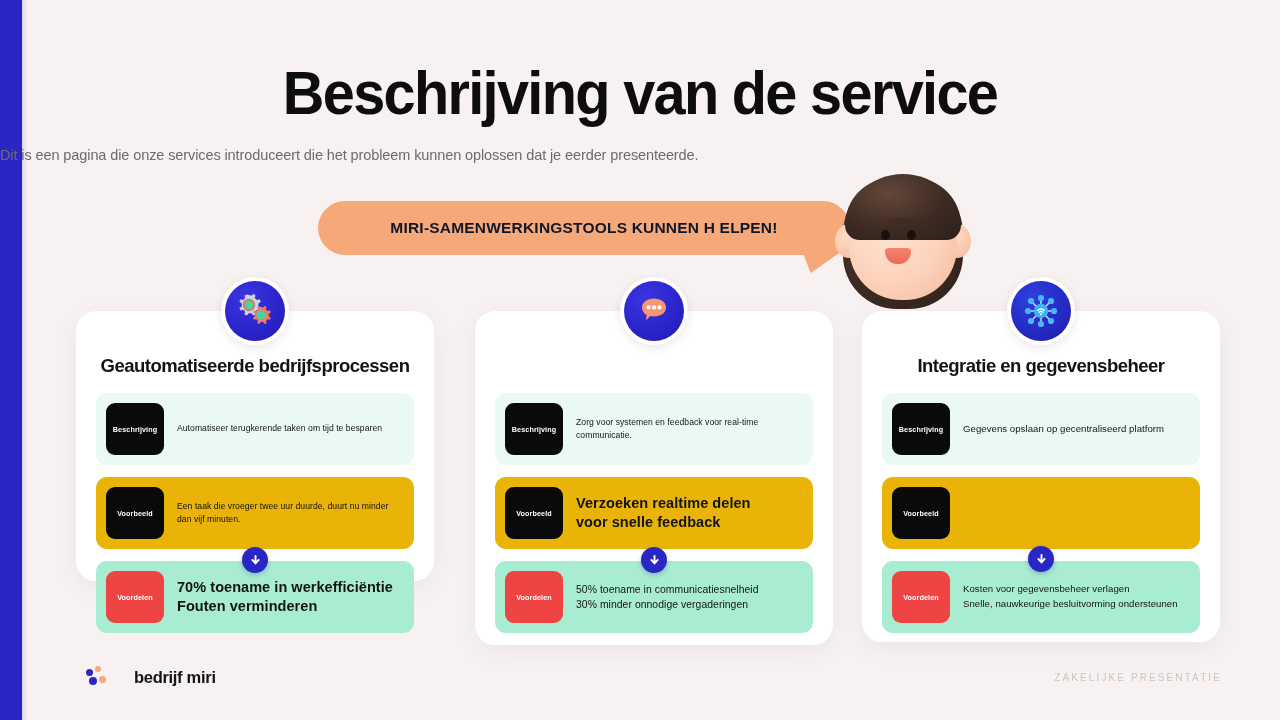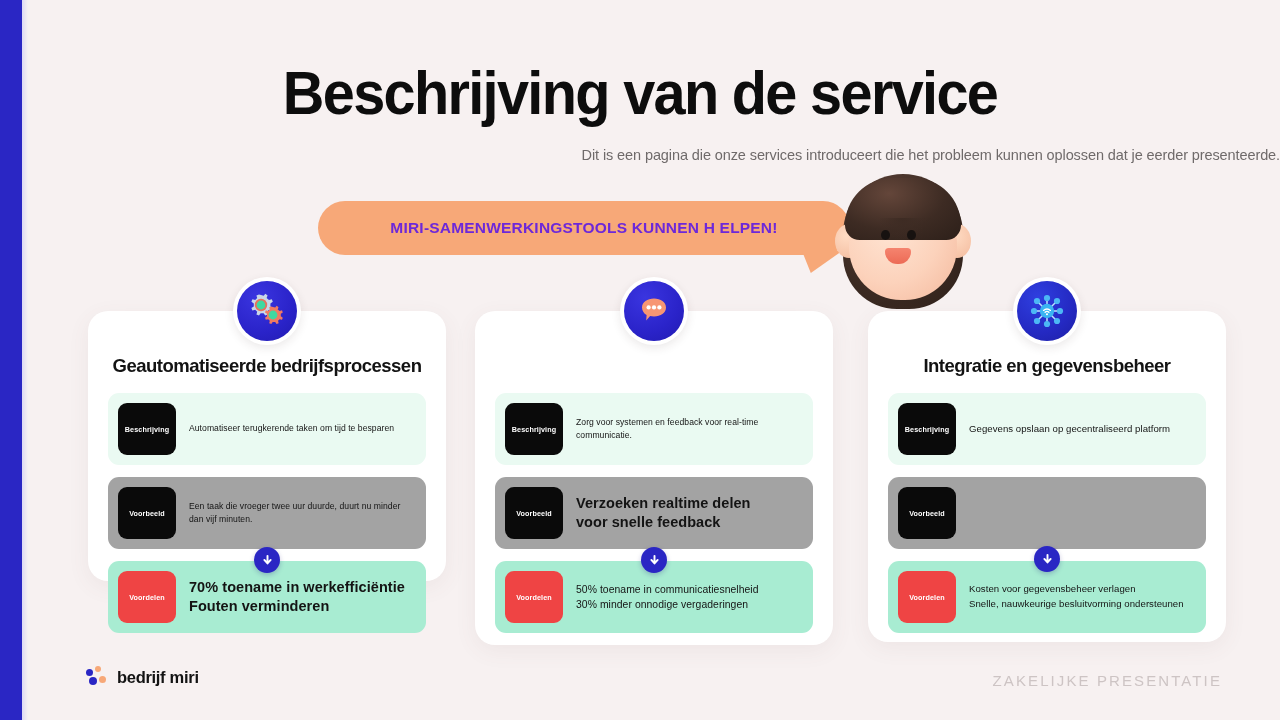--- a/index.html
+++ b/index.html
@@ -26,34 +26,34 @@
   .title {
     position:absolute; left:0; top:60px; width:1280px;
     text-align:center;
     font-size:62px; font-weight:bold; letter-spacing:-1.8px;
     color:#0d0d0d; line-height:1.08;
     font-stretch:condensed;
     transform:scaleX(0.93); transform-origin:center top;
   }
   .subtitle {
     position:absolute; left:0; top:147px; width:1280px;
-    text-align:right; font-size:14.5px; color:#6f6a6a;
+    text-align:left; font-size:14.5px; color:#6f6a6a;
     letter-spacing:-0.1px;
   }
 
   
   .bubble-wrap { position:absolute; left:318px; top:201px; width:538px; height:80px; }
   .bubble {
     position:absolute; left:0; top:0; width:532px; height:54px;
     background:#f7a878; border-radius:27px;
     display:flex; align-items:center; justify-content:center;
     text-align:center;
   }
   .bubble-text {
-    font-size:15.5px; font-weight:bold; color:#6d28d9;
+    font-size:15.5px; font-weight:bold; color:#0f172a;
     letter-spacing:0.2px; line-height:1.45; padding:0 22px;
   }
   .bubble-tail {
     position:absolute; left:484px; top:50px; width:40px; height:22px;
     background:#f7a878;
     clip-path:polygon(0 0, 100% 0, 22% 100%);
   }
 
   
   .avatar {
@@ -94,23 +94,23 @@
     position:absolute; left:62px; top:78px; width:26px; height:16px;
     border-radius:4px 4px 13px 13px;
     background:linear-gradient(180deg,#f5846f 0%, #ec6a55 100%);
   }
 
   
   .card {
     position:absolute; background:#ffffff; border-radius:20px;
     box-shadow:0 6px 22px rgba(120,90,90,0.07);
   }
-  #card-0 { left:88px;  top:311px; width:358px; height:270px;padding-left:44px; }
+  #card-0 { left:76px;  top:311px; width:358px; height:270px;padding-left:44px; }
   #card-1 { left:475px; top:311px; width:358px; height:334px; }
-  #card-2 { left:862px; top:311px; width:358px; height:331px;margin-left:6px; }
+  #card-2 { left:862px; top:311px; width:358px; height:331px; }
 
   .card-icon {
     position:absolute; top:-34px; left:50%; transform:translateX(-50%);
     width:68px; height:68px; border-radius:50%;
     background:#ffffff; padding:4px;
     box-shadow:0 3px 10px rgba(60,40,40,0.10);
   }
   .card-icon .disc {
     width:100%; height:100%; border-radius:50%;
     display:flex; align-items:center; justify-content:center;
@@ -126,21 +126,21 @@
     color:#131313; letter-spacing:-0.5px;
   }
 
   .rows { position:absolute; left:20px; top:82px; right:20px; }
   .row {
     position:relative; display:flex; align-items:center;
     border-radius:11px; margin-bottom:12px; padding:10px 14px 10px 10px;
     min-height:65px;
   }
   .row.desc { background:#eafaf2; }
-  .row.ex   { background:#a3a3a3; }
+  .row.ex   { background:#eab308; }
   .row.ben  { background:#a8ecd2; min-height:66px; }
 
   .tag {
     flex:0 0 auto; width:58px; height:52px; border-radius:9px;
     display:flex; align-items:center; justify-content:center;
     font-size:7.2px; font-weight:bold; color:#ffffff;
     letter-spacing:0.1px; text-align:center;
   }
   .tag.black { background:#0a0a0a; }
   .tag.blue  { background:#ef4444; }
@@ -159,33 +159,33 @@
     background:#2a26c4; display:flex; align-items:center; justify-content:center;
     z-index:5; box-shadow:0 2px 5px rgba(30,25,120,0.25);
   }
   #arrow-0 { top:236px; }
   #arrow-1 { top:236px; }
   #arrow-2 { top:235px; }
 
   
   .footer-logo {
     position:absolute; left:86px; top:666px;
-    display:flex; align-items:center; gap:9px;justify-content:space-between;
+    display:flex; align-items:center; gap:26px;justify-content:space-between;
   }
   .logo-mark { position:relative; width:22px; height:22px; }
   .logo-mark i { position:absolute; display:block; border-radius:50%; }
   .lm1 { left:0px;  top:3px;  width:7px;  height:7px;  background:#2a26c4; }
   .lm2 { left:9px;  top:0px;  width:6px;  height:6px;  background:#f7a878; }
   .lm3 { left:3px;  top:11px; width:8px;  height:8px;  background:#2a26c4;
          border-radius:50% 50% 50% 10%; }
   .lm4 { left:13px; top:10px; width:7px;  height:7px;  background:#f7a878; }
   .logo-text { font-size:16.5px; font-weight:bold; color:#131313; letter-spacing:-0.3px; }
   .footer-right {
     position:absolute; right:58px; top:672px;
-    font-size:15px; letter-spacing:2.1px; color:#cdc4c4;
+    font-size:10px; letter-spacing:2.1px; color:#cdc4c4;
   }
 </style>
 </head>
 <body>
 
 <div class="slide">
 
   <div class="left-bar"></div>
   <div class="left-bar-soft"></div>
 

